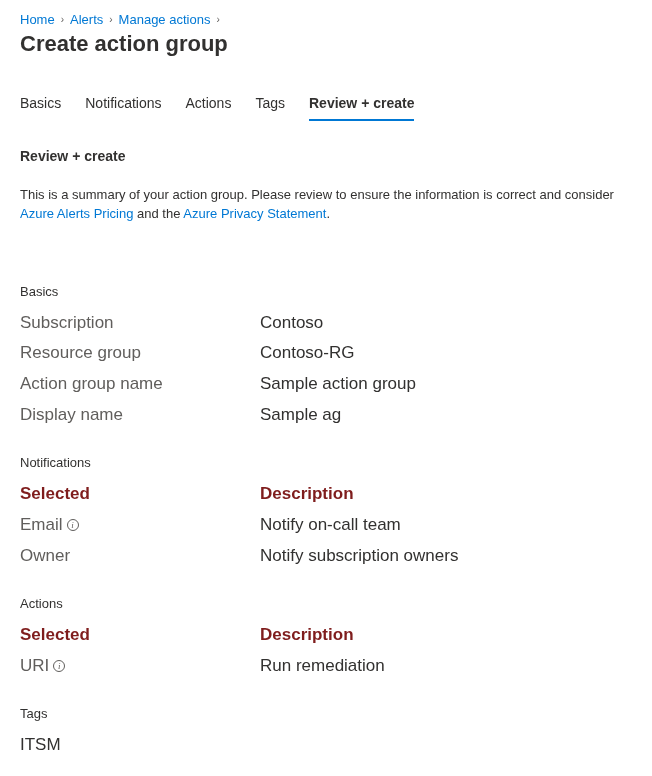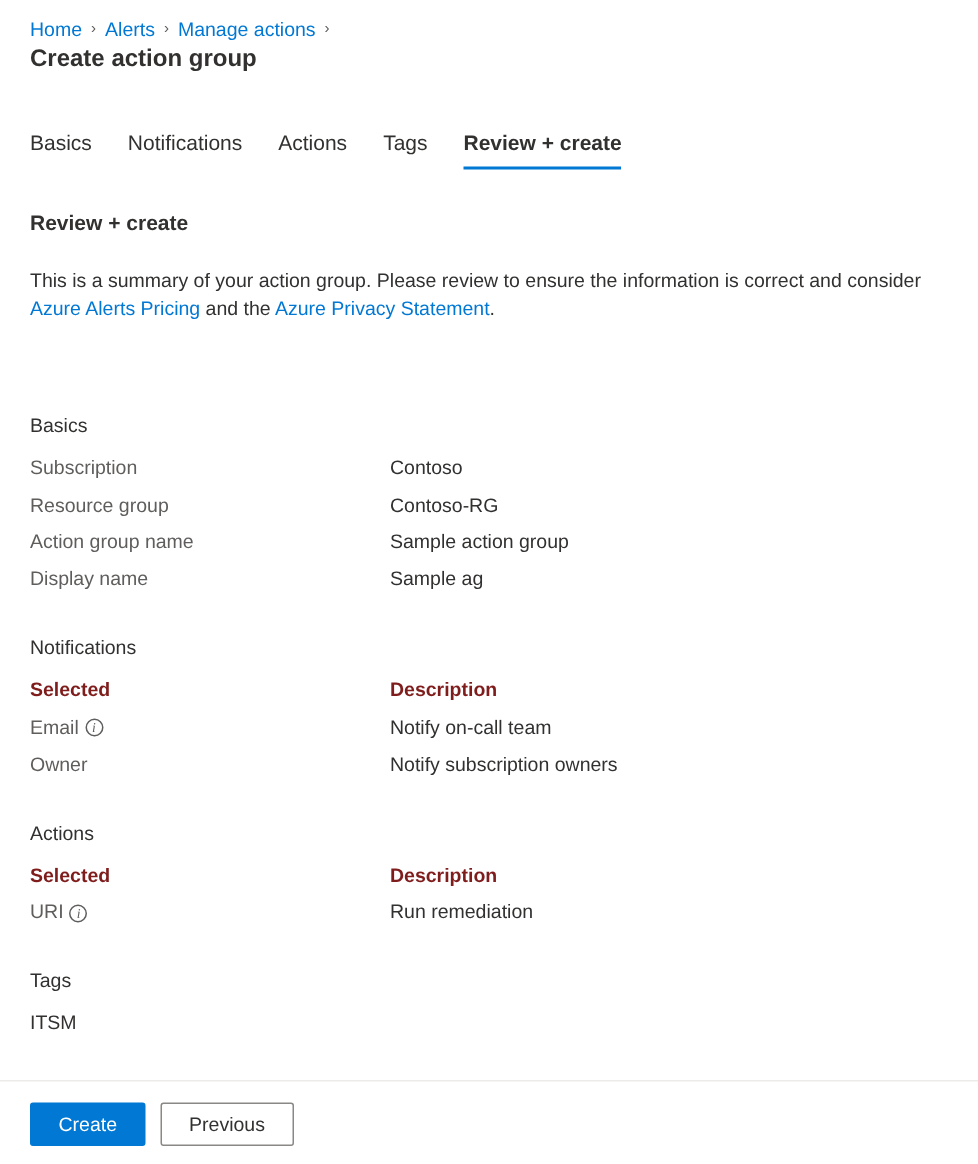--- a/index.html
+++ b/index.html
@@ -1,30 +1,30 @@
 <!DOCTYPE html>
 <html><head>
   <meta charset="utf-8">
   <style>
     * { box-sizing: border-box; margin: 0; padding: 0; }
     body { font-family: "Segoe UI", -apple-system, sans-serif; color: #323130; background: #fff; width: 652px; font-size: 13px; }
     .page { padding: 12px 20px 0 20px; }
     .breadcrumbs { display: flex; align-items: center; gap: 6px; font-size: 13px; margin-bottom: 4px; }
     .breadcrumbs a { color: #0078d4; text-decoration: none; cursor: pointer; }
     .chev { color: #605e5c; font-size: 10px; }
-    h1.page-title { font-size: 16px; font-weight: 600; margin-bottom: 30px; color: #323130; }
+    h1.page-title { font-size: 22px; font-weight: 600; margin-bottom: 30px; color: #323130; }
     .tabs { display: flex; gap: 24px; border-bottom: 1px solid transparent; margin-bottom: 26px; }
     .tab { font-size: 14px; padding: 8px 0; cursor: pointer; color: #323130; border-bottom: 2px solid transparent; }
     .tab.active { border-bottom-color: #0078d4; font-weight: 600; }
     h2.section-heading { font-size: 14px; font-weight: 600; margin-bottom: 22px; }
     .intro { font-size: 13px; line-height: 1.45; margin-bottom: 60px; color: #323130; }
     .intro a { color: #0078d4; text-decoration: none; }
     .block { margin-bottom: 28px; }
     .block-title { font-size: 13px; color: #323130; margin-bottom: 12px; }
-    .kv-row { display: flex; margin-bottom: 6px; font-size: 13px; line-height: 1.45; align-items: center; }
+    .kv-row { display: flex; margin-bottom: 6px; font-size: 17px; line-height: 1.45; align-items: center; }
     .kv-label { width: 240px; color: #605e5c; display: flex; align-items: center; gap: 4px; }
     .kv-value { color: #323130; }
     .kv-row.header .kv-label, .kv-row.header .kv-value { font-weight: 600; color: #7f1d1d; }
     .info-icon { display: inline-block; width: 12px; height: 12px; border: 1px solid #605e5c; border-radius: 50%; position: relative; font-size: 9px; line-height: 11px; text-align: center; color: #605e5c; }
     .info-icon::after { content: "i"; font-style: italic; font-family: Georgia, serif; }
     .footer { border-top: 1px solid #edebe9; padding: 14px 20px; display: flex; gap: 10px; margin-top: 28px; }
     .btn { font-size: 13px; padding: 6px 18px; border-radius: 2px; cursor: pointer; }
     .btn-primary { background: #0078d4; color: #fff; border: 1px solid #0078d4; }
     .btn-secondary { background: #fff; color: #323130; border: 1px solid #8a8886; }
   </style>

